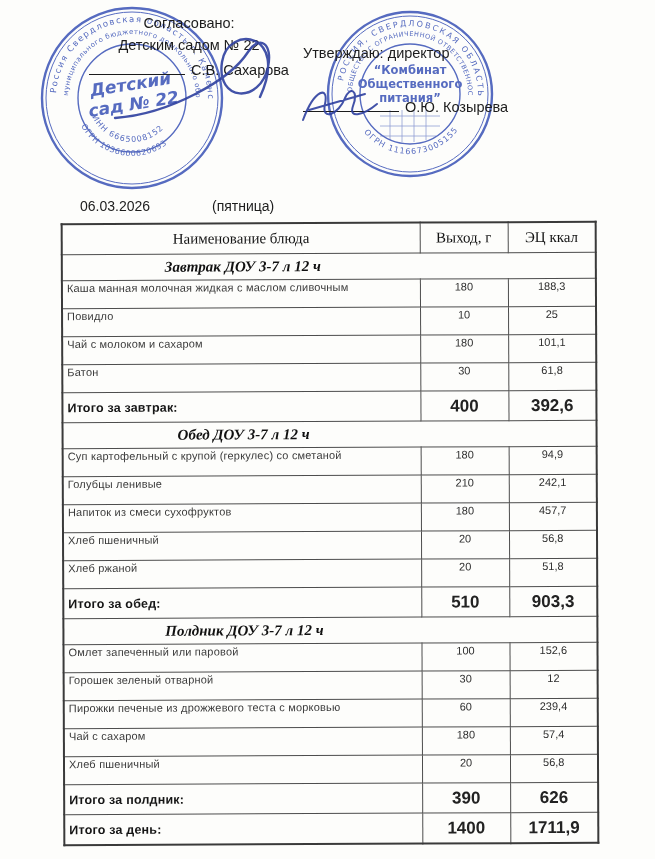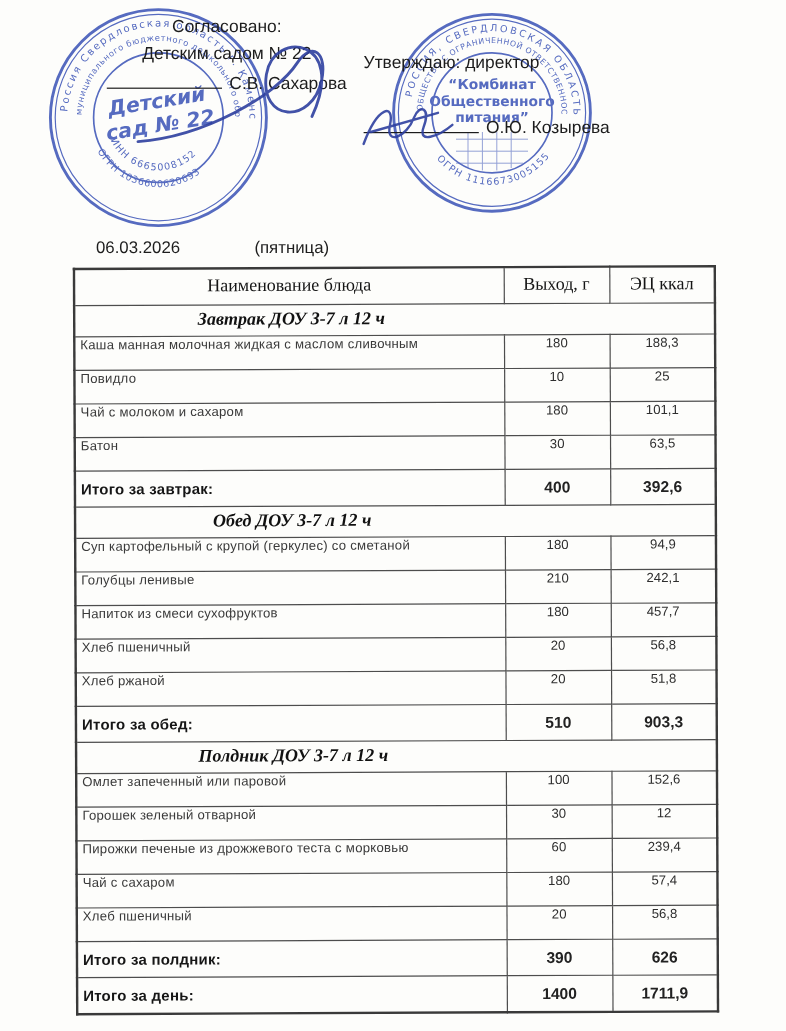--- a/index.html
+++ b/index.html
@@ -57,21 +57,21 @@
   tr.section-row td{
     height:23px;font-family:"Liberation Serif",serif;font-weight:bold;font-style:italic;
     font-size:15px;text-align:center;vertical-align:middle;color:#111;
     padding-right:176px;
   }
   tr.dish-row td{height:25px;}
   td.name-cell{font-size:11px;color:#3a3a3a;letter-spacing:.2px;}
   td.num-cell{font-size:11px;color:#2e2e2e;text-align:center;margin-left:12px;}
   tr.total-row td{height:27px;vertical-align:middle;}
   tr.total-row td.name-cell{font-weight:bold;font-size:12.5px;color:#161616;}
-  tr.total-row td.num-cell{font-weight:bold;font-size:13px;color:#222;}
+  tr.total-row td.num-cell{font-weight:bold;font-size:17px;color:#222;}
 </style>
 </head>
 <body>
 
 <div class="sheet">
 
   <svg class="stamp stamp-left" width="192" height="192" viewBox="0 0 192 192">
     <g stroke="#3f57b8" fill="none">
       <circle cx="96" cy="96" r="90" stroke-width="2.4"></circle>
       <circle cx="96" cy="96" r="86" stroke-width="1"></circle>
@@ -191,21 +191,21 @@
           <td class="num-cell">25</td>
         </tr>
         <tr class="dish-row">
           <td class="name-cell">Чай с молоком и сахаром</td>
           <td class="num-cell">180</td>
           <td class="num-cell">101,1</td>
         </tr>
         <tr class="dish-row">
           <td class="name-cell">Батон</td>
           <td class="num-cell">30</td>
-          <td class="num-cell">63,5</td>
+          <td class="num-cell">61,8</td>
         </tr>
         <tr class="total-row">
           <td class="name-cell">Итого за завтрак:</td>
           <td class="num-cell">400</td>
           <td class="num-cell">392,6</td>
         </tr>
         <tr class="section-row">
           <td class="" colspan="3">Обед ДОУ 3-7 л  12 ч</td>
         </tr>
         <tr class="dish-row">

